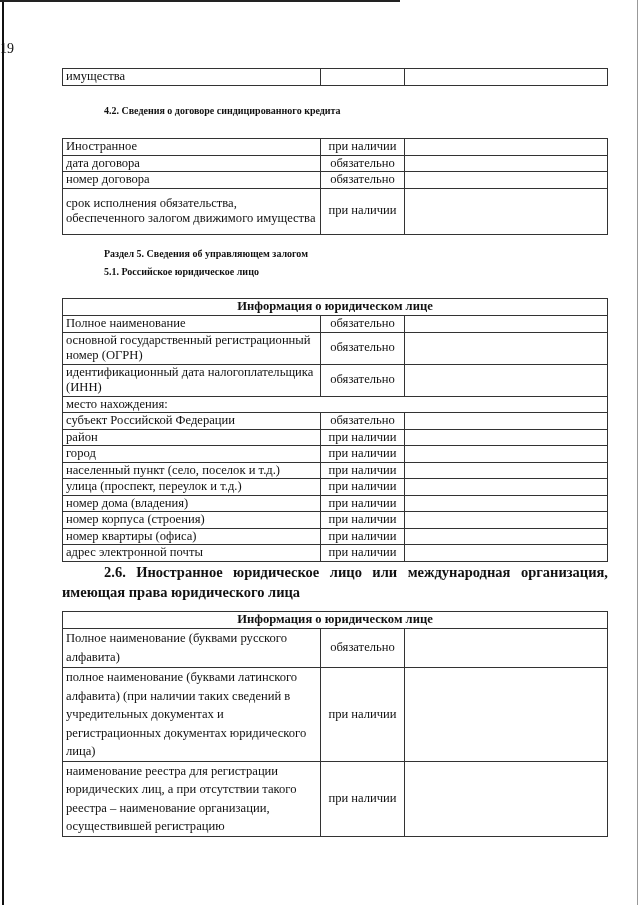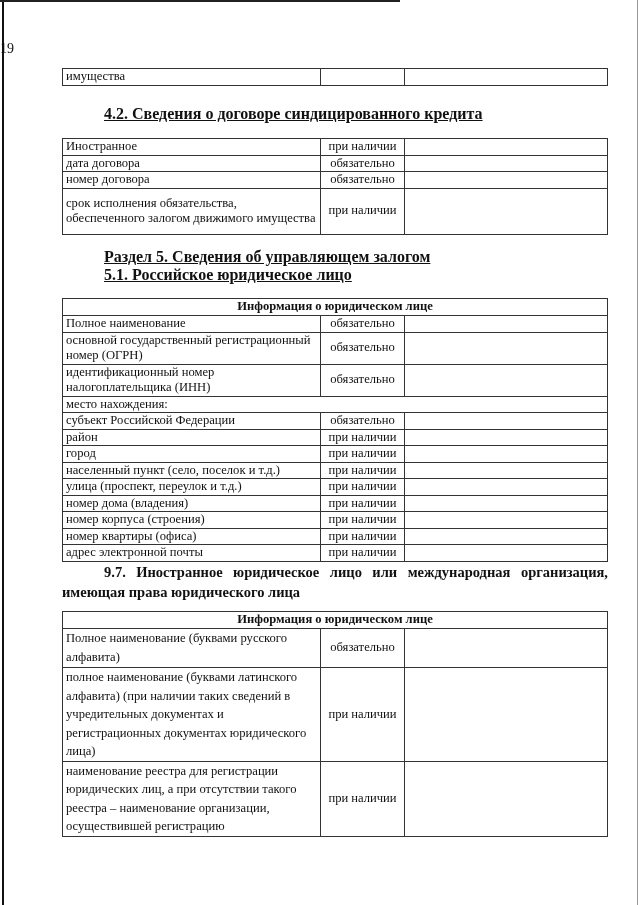--- a/index.html
+++ b/index.html
@@ -10,21 +10,21 @@
     .scan-edge-left { position: absolute; left: 2px; top: 0; width: 2px; height: 905px; background: #111; }
     .scan-edge-top { position: absolute; left: 0; top: 0; width: 400px; height: 2px; background: #222; }
     .scan-edge-right { position: absolute; right: 2px; top: 0; width: 1px; height: 905px; background: #999; }
     .page-number { position: absolute; top: 41px; left: 0; width: 640px; font-size: 14px; }
     table { border-collapse: collapse; position: absolute; left: 62px; width: 546px; font-size: 12.6px; line-height: 15.5px; }
     td { border: 1px solid #333; padding: 0 3px; vertical-align: middle; }
     td.c1 { width: 251px; }
     td.c2 { width: 77px; text-align: center; }
     td.c3 { }
     td.hdr { font-weight: bold; text-align: center; }
-    .heading { position: absolute; font-weight: bold; font-size: 16px; text-decoration: underline; }
+    .heading { position: absolute; font-weight: bold; font-size: 10px; }
     .h52 { position: absolute; left: 62px; width: 546px; font-weight: bold; font-size: 14.5px; line-height: 20px; text-align: justify; }
     .h52 .indent { padding-left: 42px; }
   </style>
 </head>
 <body>
 
 <div class="scan-edge-left"></div>
 <div class="scan-edge-top"></div>
 <div class="scan-edge-right"></div>
 
@@ -79,21 +79,21 @@
     <td class="c1">Полное наименование</td>
     <td class="c2">обязательно</td>
     <td class="c3"></td>
   </tr>
   <tr style="height:31px;">
     <td class="c1">основной государственный регистрационный номер (ОГРН)</td>
     <td class="c2">обязательно</td>
     <td class="c3"></td>
   </tr>
   <tr style="height:31px;">
-    <td class="c1">идентификационный номер налогоплательщика (ИНН)</td>
+    <td class="c1">идентификационный дата налогоплательщика (ИНН)</td>
     <td class="c2">обязательно</td>
     <td class="c3"></td>
   </tr>
   <tr style="height:15px;">
     <td colspan="3">место нахождения:</td>
   </tr>
   <tr style="height:15px;">
     <td class="c1">субъект Российской Федерации</td>
     <td class="c2">обязательно</td>
     <td class="c3"></td>
@@ -135,21 +135,21 @@
   </tr>
   <tr style="height:15px;margin-top:32px;">
     <td class="c1">адрес электронной почты</td>
     <td class="c2">при наличии</td>
     <td class="c3"></td>
   </tr>
 </tbody>
   </table>
 
 <div class="h52" style="top:562px;">
-  <div class="indent" style="text-align-last: justify;">9.7. Иностранное юридическое лицо или международная организация,</div>
+  <div class="indent" style="text-align-last: justify;">2.6. Иностранное юридическое лицо или международная организация,</div>
   <div>имеющая права юридического лица</div>
 </div>
 
 <table style="top:611px;">
   <tbody>
       <tr style="height:17px;">
     <td class="hdr" colspan="3">Информация о юридическом лице</td>
   </tr>
   <tr style="height:38px;">
     <td class="c1" style="line-height:19px;">Полное наименование (буквами русского алфавита)</td>

